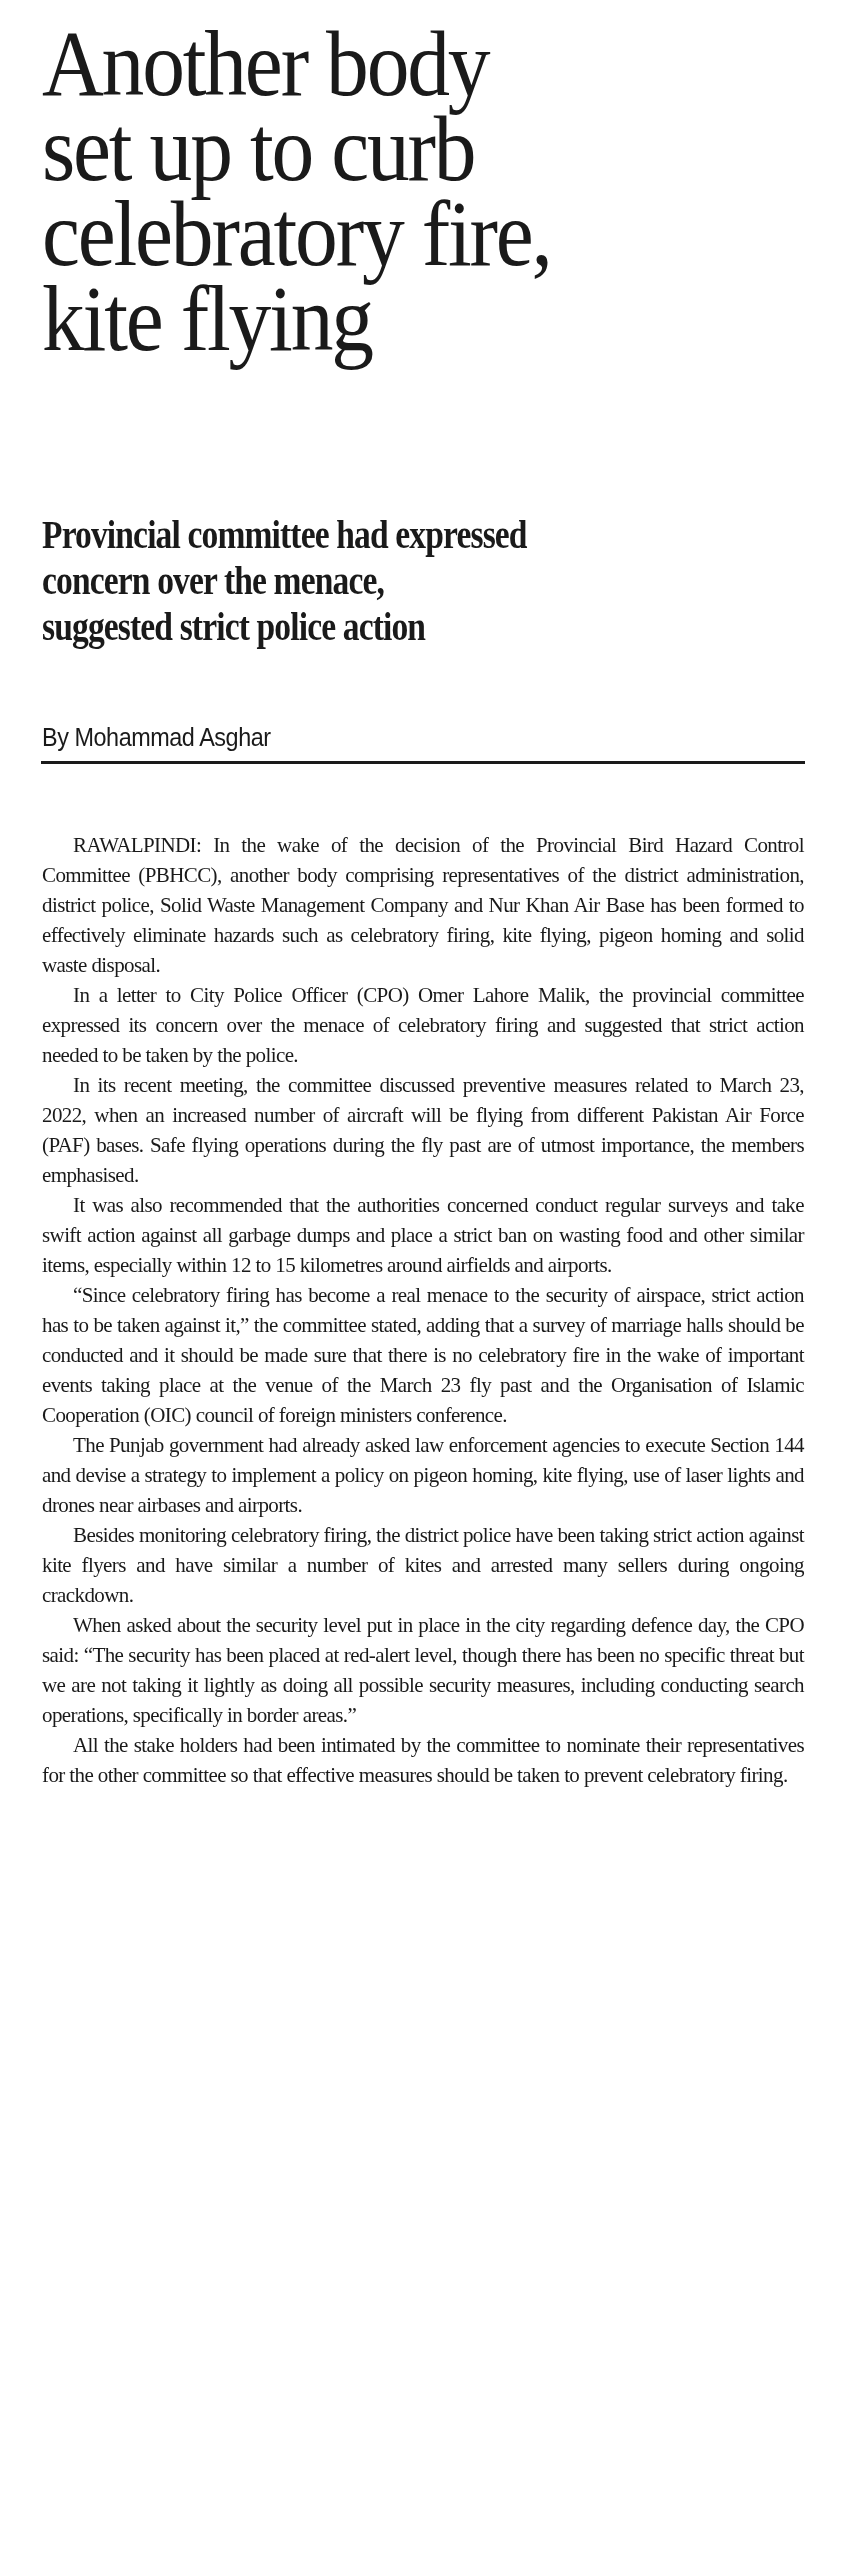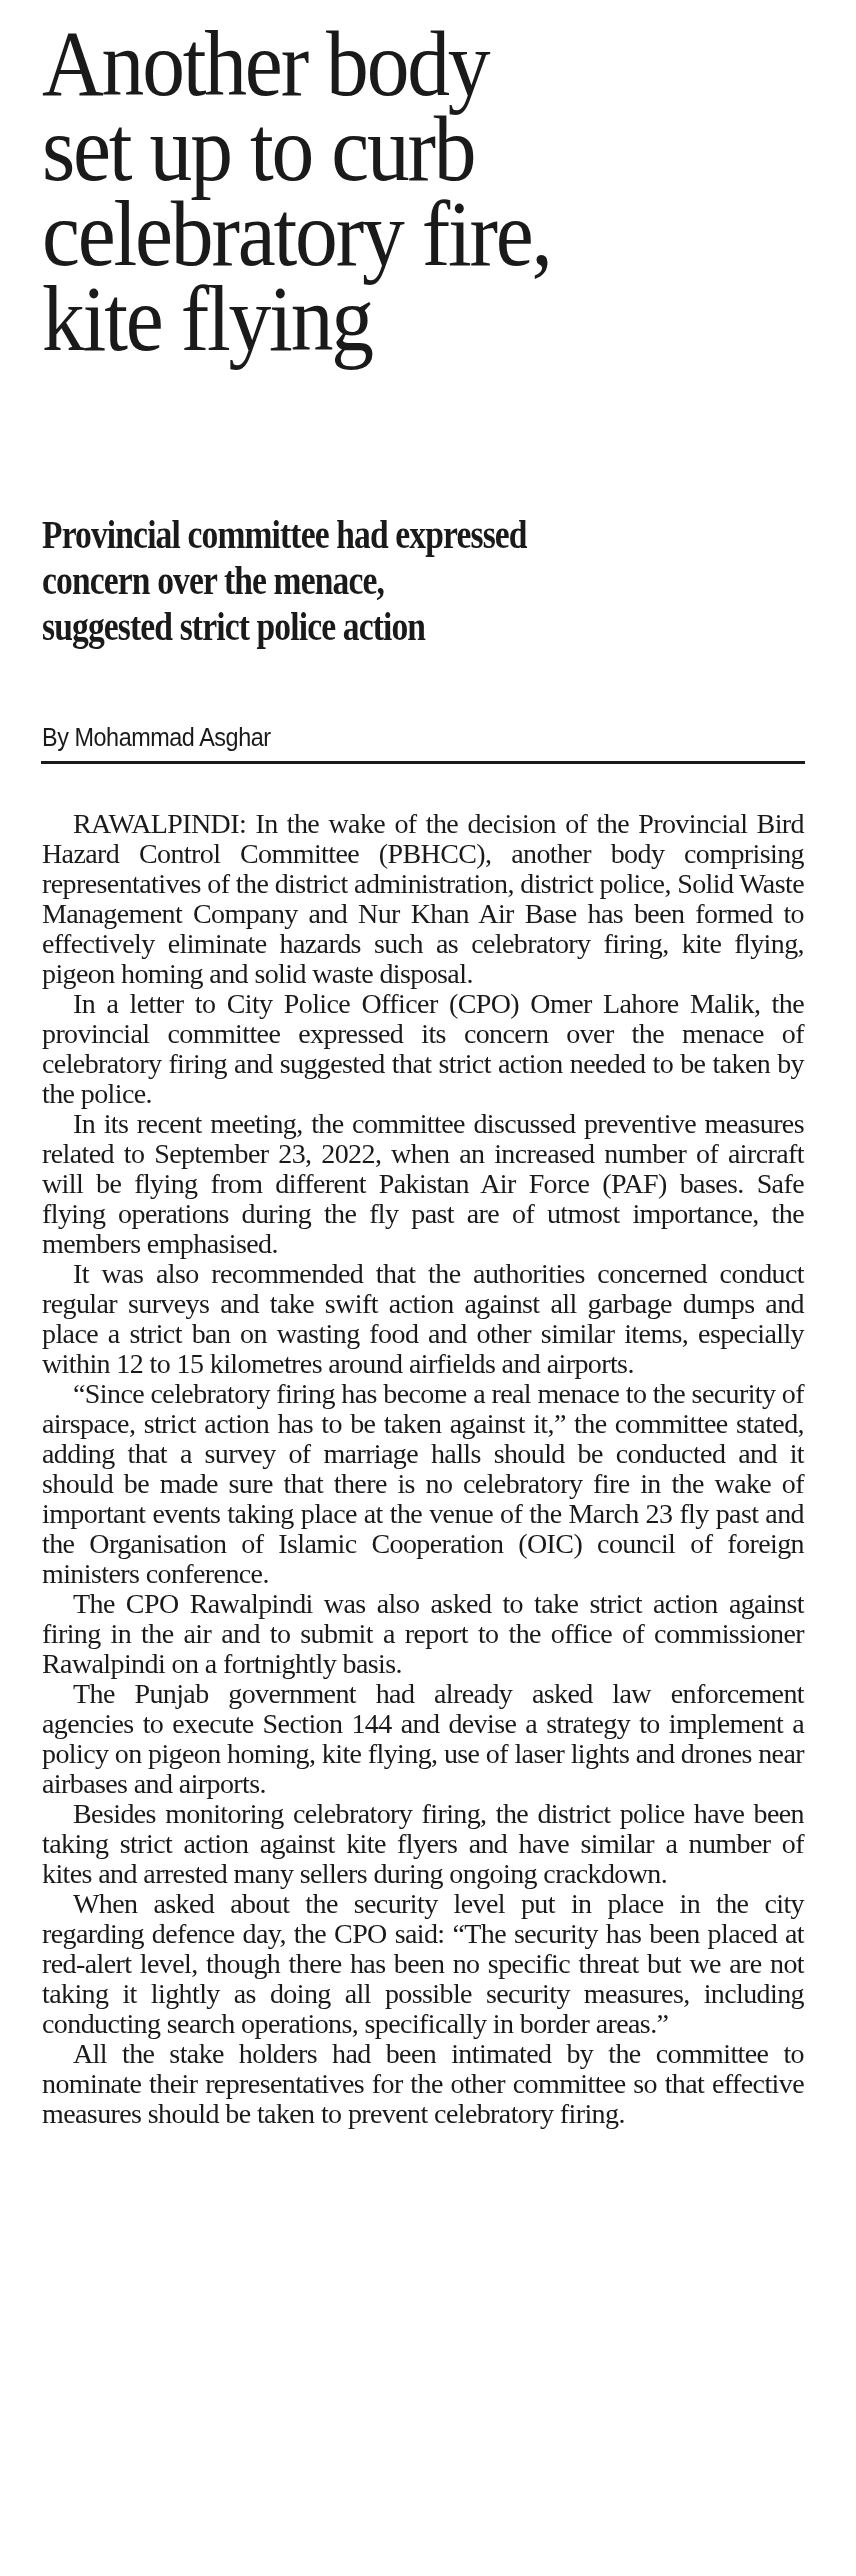--- a/index.html
+++ b/index.html
@@ -21,23 +21,23 @@
   .byline {
     position: absolute; left: 42px; top: 722px;
     font-family: "Liberation Sans", "DejaVu Sans", sans-serif;
     font-size: 26px; line-height: 31px; letter-spacing: -0.5px;
     transform: scaleX(0.9); transform-origin: left top; white-space: nowrap;
   }
   .rule {
     position: absolute; left: 41px; top: 761px; width: 764px; height: 2.9px; background: #1a1a1a;
   }
   .body {
-    position: absolute; left: 42px; top: 809px; width: 762px;
+    position: absolute; left: 42px; top: 830px; width: 762px;
     font-family: "Liberation Serif", "DejaVu Serif", serif;
-    font-size: 28px; line-height: 30px; letter-spacing: -0.6px;
+    font-size: 21px; line-height: 30px; letter-spacing: -0.6px;
     text-align: justify; hyphens: auto;
   }
   .body p { margin: 0; text-indent: 31px; }
 </style>
 </head>
 <body>
 
 <h1 class="headline">
   <span>Another body</span>
   <span>set up to curb</span>
@@ -50,22 +50,21 @@
   <span>concern over the menace,</span>
   <span>suggested strict police action</span>
 </h2>
 
 <div class="byline">By Mohammad Asghar</div>
 <div class="rule"></div>
 
 <div class="body" lang="en">
   <p>RAWALPINDI: In the wake of the decision of the Provincial Bird Hazard Control Committee (PBHCC), another body comprising representatives of the district administration, district police, Solid Waste Management Company and Nur Khan Air Base has been formed to effectively eliminate hazards such as celebratory firing, kite flying, pigeon homing and solid waste disposal.</p>
   <p>In a letter to City Police Officer (CPO) Omer Lahore Malik, the provincial committee expressed its concern over the menace of celebratory firing and suggested that strict action needed to be taken by the police.</p>
-  <p>In its recent meeting, the committee discussed preventive measures related to September 23, 2022, when an increased number of aircraft will be flying from different Pakistan Air Force (PAF) bases. Safe flying operations during the fly past are of utmost importance, the members emphasised.</p>
+  <p>In its recent meeting, the committee discussed preventive measures related to March 23, 2022, when an increased number of aircraft will be flying from different Pakistan Air Force (PAF) bases. Safe flying operations during the fly past are of utmost importance, the members emphasised.</p>
   <p>It was also recommended that the authorities concerned conduct regular surveys and take swift action against all garbage dumps and place a strict ban on wasting food and other similar items, especially within 12 to 15 kilometres around airfields and airports.</p>
   <p>“Since celebratory firing has become a real menace to the security of airspace, strict action has to be taken against it,” the committee stated, adding that a survey of marriage halls should be conducted and it should be made sure that there is no celebratory fire in the wake of important events taking place at the venue of the March 23 fly past and the Organisation of Islamic Cooperation (OIC) council of foreign ministers conference.</p>
-  <p>The CPO Rawalpindi was also asked to take strict action against firing in the air and to submit a report to the office of commissioner Rawalpindi on a fortnightly basis.</p>
   <p>The Punjab government had already asked law enforcement agencies to execute Section 144 and devise a strategy to implement a policy on pigeon homing, kite flying, use of laser lights and drones near airbases and airports.</p>
   <p>Besides monitoring celebratory firing, the district police have been taking strict action against kite flyers and have similar a number of kites and arrested many sellers during ongoing crackdown.</p>
   <p>When asked about the security level put in place in the city regarding defence day, the CPO said: “The security has been placed at red-alert level, though there has been no specific threat but we are not taking it lightly as doing all possible security measures, including conducting search operations, specifically in border areas.”</p>
   <p>All the stake holders had been intimated by the committee to nominate their representatives for the other committee so that effective measures should be taken to prevent celebratory firing.</p>
 </div>
 
 
 </body></html>

